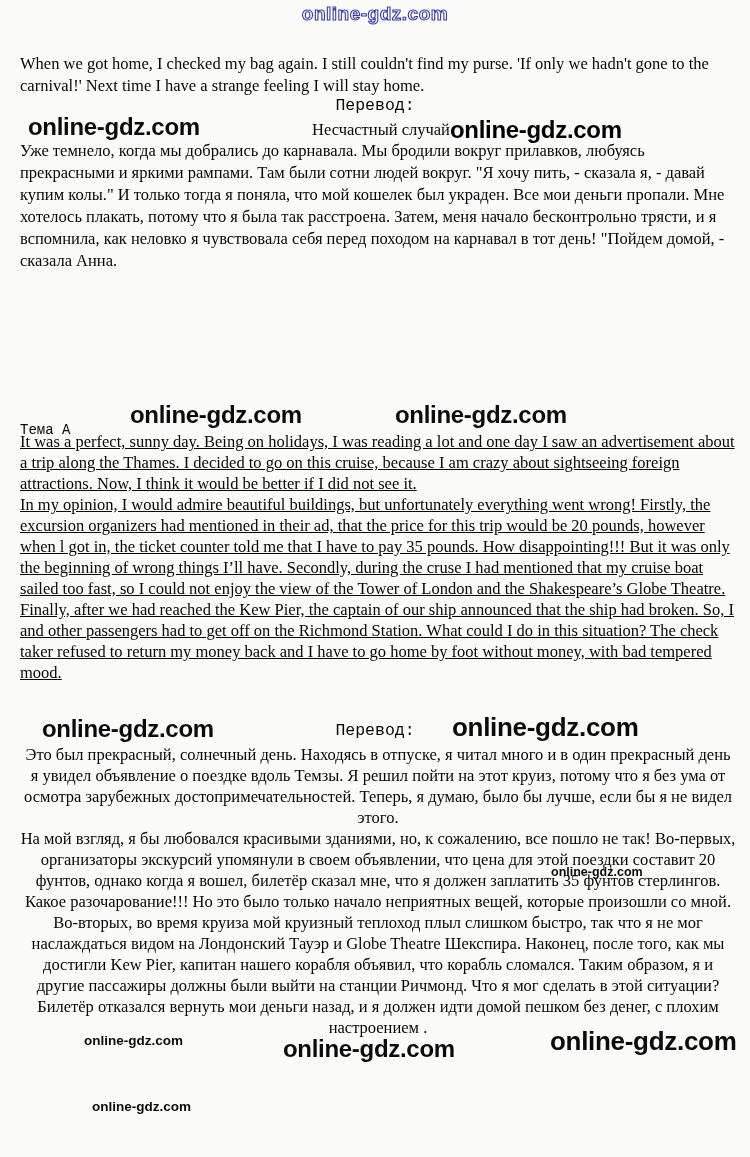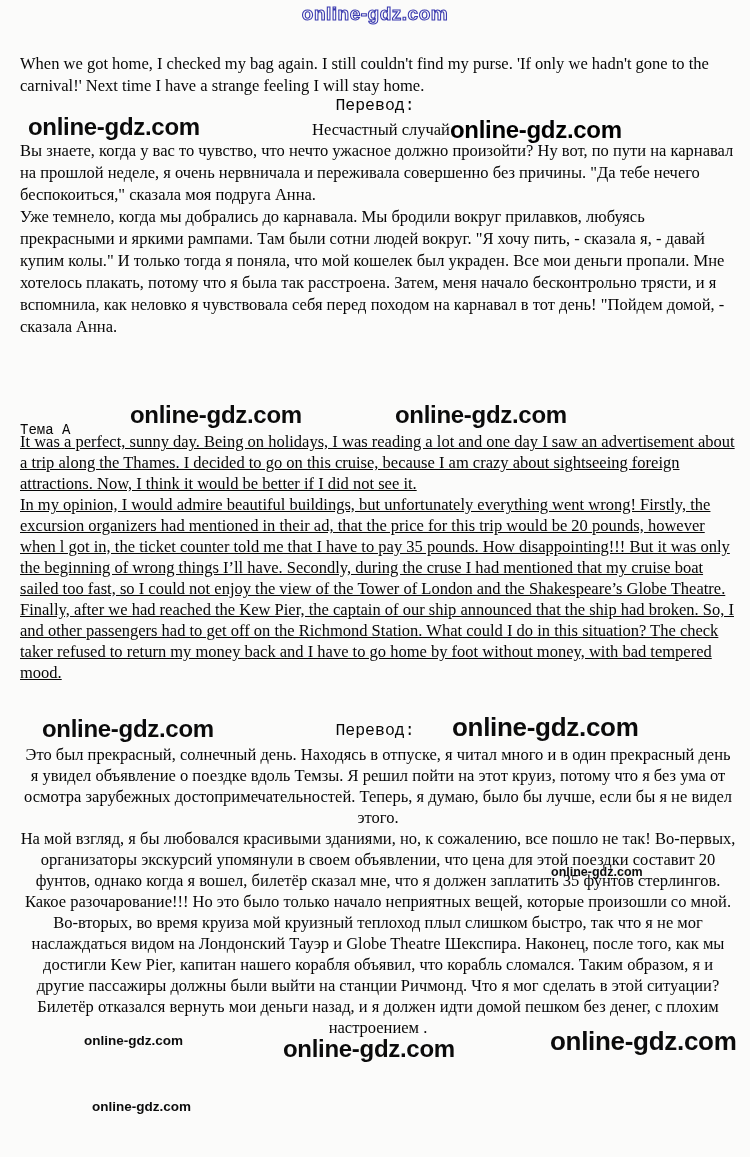--- a/index.html
+++ b/index.html
@@ -103,21 +103,20 @@
 <div class="center-line" style="top:96px;">Перевод:</div>
 
 <div class="wm wm-lg" style="top:115px; left:28px;">online-gdz.com</div>
 
 <div class="heading-row">
   <span class="heading-title">Несчастный случай</span>
     <span class="wm-inline">online-gdz.com</span>
 </div>
 
 <div class="body-block lh22" style="top:140px;">
-  <p>Вы знаете, когда у вас то чувство, что нечто ужасное должно произойти? Ну вот, по пути на карнавал на прошлой неделе, я очень нервничала и переживала совершенно без причины. "Да тебе нечего беспокоиться," сказала моя подруга Анна.</p>
   <p>Уже темнело, когда мы добрались до карнавала. Мы бродили вокруг прилавков, любуясь прекрасными и яркими рампами. Там были сотни людей вокруг. "Я хочу пить, - сказала я, - давай купим колы." И только тогда я поняла, что мой кошелек был украден. Все мои деньги пропали. Мне хотелось плакать, потому что я была так расстроена. Затем, меня начало бесконтрольно трясти, и я вспомнила, как неловко я чувствовала себя перед походом на карнавал в тот день! "Пойдем домой, - сказала Анна.</p>
 </div>
 
 <div class="tema-label">Тема A</div>
 <div class="wm wm-lg" style="top:403px; left:130px;">online-gdz.com</div>
 <div class="wm wm-lg" style="top:403px; left:395px;">online-gdz.com</div>
 
 <div class="body-block lh21" style="top:431px;text-decoration:underline;">
   <p>It was a perfect, sunny day. Being on holidays, I was reading a lot and one day I saw an advertisement about a trip along the Thames. I decided to go on this cruise, because I am crazy about sightseeing foreign attractions. Now, I think it would be better if I did not see it.</p>
   <p>In my opinion, I would admire beautiful buildings, but unfortunately everything went wrong! Firstly, the excursion organizers had mentioned in their ad, that the price for this trip would be 20 pounds, however when l got in, the ticket counter told me that I have to pay 35 pounds. How disappointing!!! But it was only the beginning of wrong things I’ll have. Secondly, during the cruse I had mentioned that my cruise boat sailed too fast, so I could not enjoy the view of the Tower of London and the Shakespeare’s Globe Theatre. Finally, after we had reached the Kew Pier, the captain of our ship announced that the ship had broken. So, I and other passengers had to get off on the Richmond Station. What could I do in this situation? The check taker refused to return my money back and I have to go home by foot without money, with bad tempered mood.</p>

